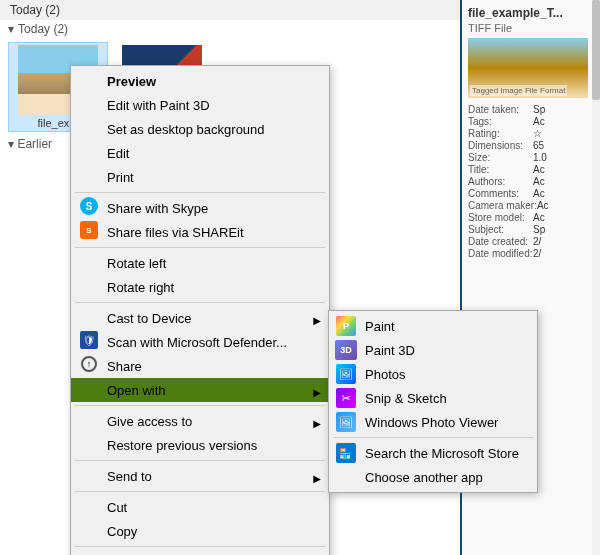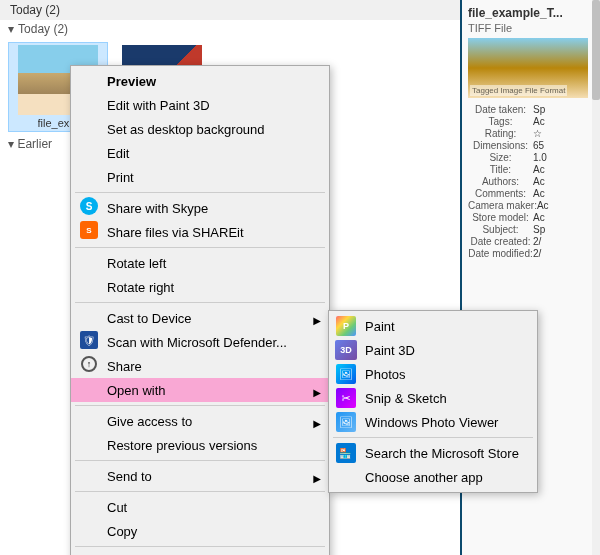--- a/index.html
+++ b/index.html
@@ -161,21 +161,20 @@
       display: flex;
       justify-content: space-between;
       font-size: 10px;
       color: #333;
       margin-bottom: 1px;
     }
 
     .prop-label {
       color: #555;
       min-width: 65px;
-      text-align: center;
     }
 
     .prop-value {
       color: #333;
       flex: 1;
       overflow: hidden;
       text-overflow: ellipsis;
       white-space: nowrap;
     }
 
@@ -296,21 +295,21 @@
       height: 16px;
       border: 2px solid #555;
       border-radius: 50%;
       display: flex;
       align-items: center;
       justify-content: center;
       font-size: 9px;
     }
 
     .menu-item.highlighted {
-      background: #f9a8d4;
+      background: #4d7c0f;
     }
 
     
     .submenu-openwith {
       position: absolute;
       top: 310px;
       left: 328px;
       width: 210px;
       background: #f0f0f0;
       border: 1px solid #aaa;

